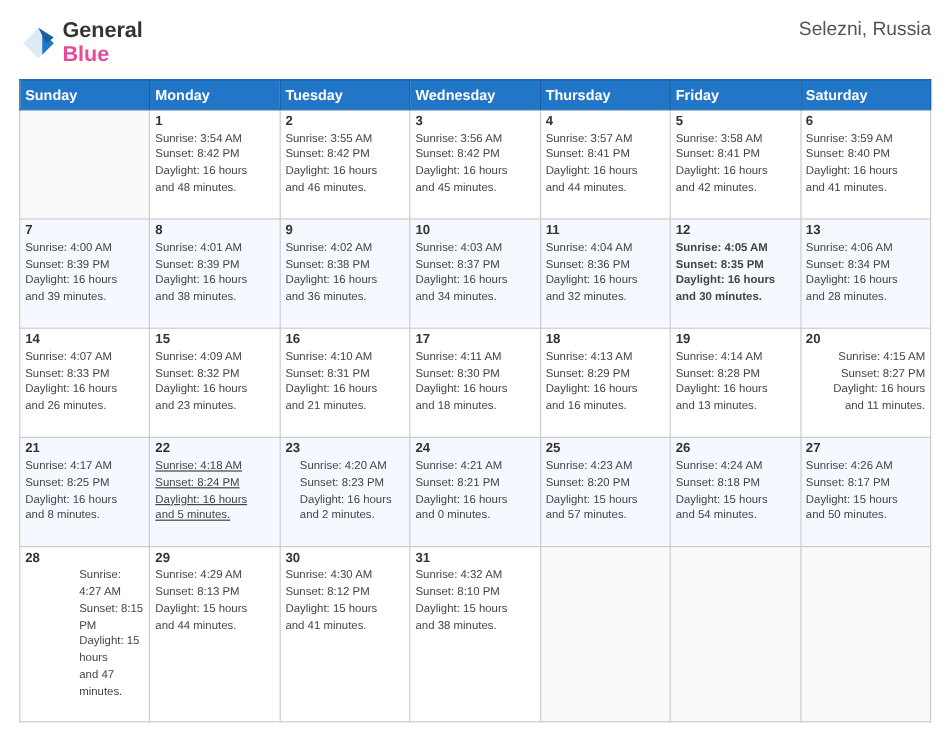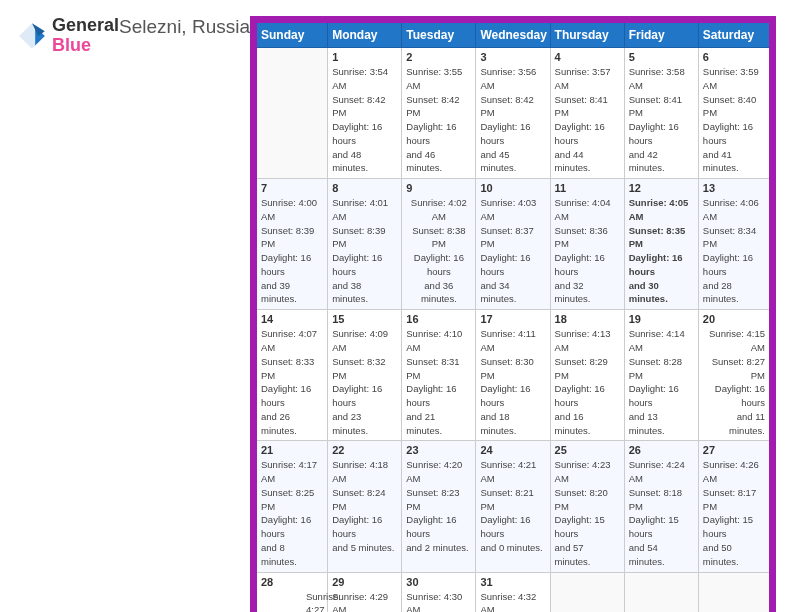--- a/index.html
+++ b/index.html
@@ -8,21 +8,21 @@
       background: #fff;
       width: 792px;
       height: 612px;
       overflow: hidden;
     }
     .page {
       width: 792px;
       height: 612px;
       padding: 16px 16px 10px 16px;
       display: flex;
-      flex-direction: row;
+      flex-direction: column;
     }
     .header {
       display: flex;
       justify-content: space-between;
       align-items: flex-start;
       margin-bottom: 10px;
     }
     .logo {
       display: flex;
       align-items: center;
@@ -50,26 +50,26 @@
     .title-block {
       text-align: right;
     }
     .title-month {
       font-size: 36px;
       font-weight: bold;
       color: #333;
       line-height: 1.1;
     }
     .title-location {
-      font-size: 19px;
+      font-size: 16px;
       color: #555;
     }
     .calendar {
       flex: 1;
-      border: 7px solid #a21caf;
+      border: 1px solid #a21caf;
       border-collapse: collapse;
       width: 100%;
       table-layout: fixed;
     }
     .calendar th {
       background: #2176c7;
       color: #fff;
       font-size: 12px;
       font-weight: bold;
       padding: 5px 4px;
@@ -190,21 +190,21 @@
           </td>
           <td>
             <span class="day-num">8</span>
             <div class="day-info" style="white-space: pre-line;">Sunrise: 4:01 AM
 Sunset: 8:39 PM
 Daylight: 16 hours
 and 38 minutes.</div>
           </td>
           <td>
             <span class="day-num">9</span>
-            <div class="day-info" style="white-space: pre-line; text-align: center;">Sunrise: 4:02 AM
+            <div class="day-info" style="white-space: pre-line;">Sunrise: 4:02 AM
 Sunset: 8:38 PM
 Daylight: 16 hours
 and 36 minutes.</div>
           </td>
           <td>
             <span class="day-num">10</span>
             <div class="day-info" style="white-space: pre-line;">Sunrise: 4:03 AM
 Sunset: 8:37 PM
 Daylight: 16 hours
 and 34 minutes.</div>
@@ -285,28 +285,28 @@
         <tr class="row-alt">
           <td>
             <span class="day-num">21</span>
             <div class="day-info" style="white-space: pre-line;">Sunrise: 4:17 AM
 Sunset: 8:25 PM
 Daylight: 16 hours
 and 8 minutes.</div>
           </td>
           <td>
             <span class="day-num">22</span>
-            <div class="day-info" style="white-space: pre-line;">Sunrise: 4:18 AM
+            <div class="day-info" style="white-space: pre-line; text-decoration: underline;">Sunrise: 4:18 AM
 Sunset: 8:24 PM
 Daylight: 16 hours
 and 5 minutes.</div>
           </td>
           <td>
             <span class="day-num">23</span>
-            <div class="day-info" style="white-space: pre-line;">Sunrise: 4:20 AM
+            <div class="day-info" style="white-space: pre-line; margin-left: 12px;">Sunrise: 4:20 AM
 Sunset: 8:23 PM
 Daylight: 16 hours
 and 2 minutes.</div>
           </td>
           <td>
             <span class="day-num">24</span>
             <div class="day-info" style="white-space: pre-line;">Sunrise: 4:21 AM
 Sunset: 8:21 PM
 Daylight: 16 hours
 and 0 minutes.</div>

